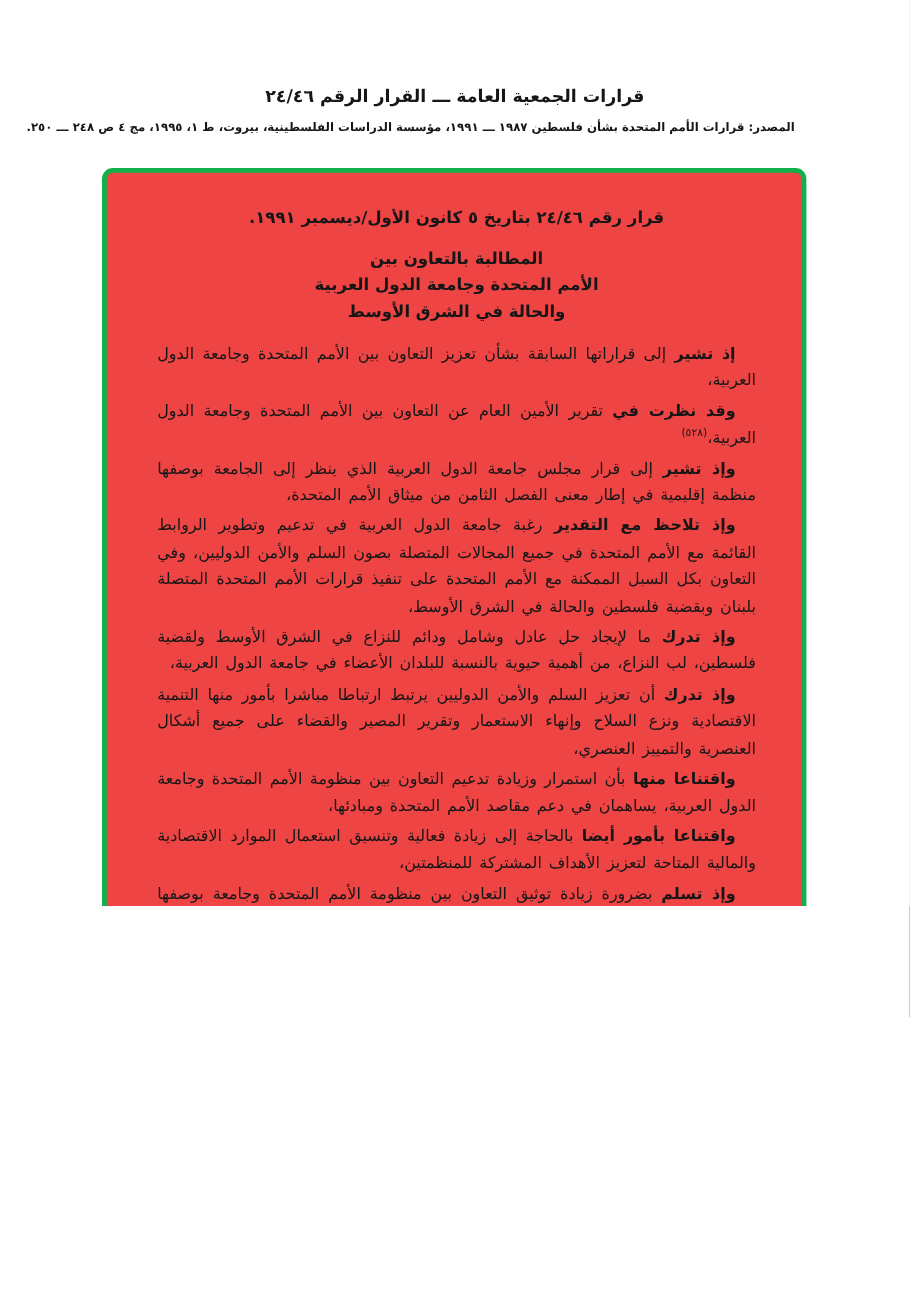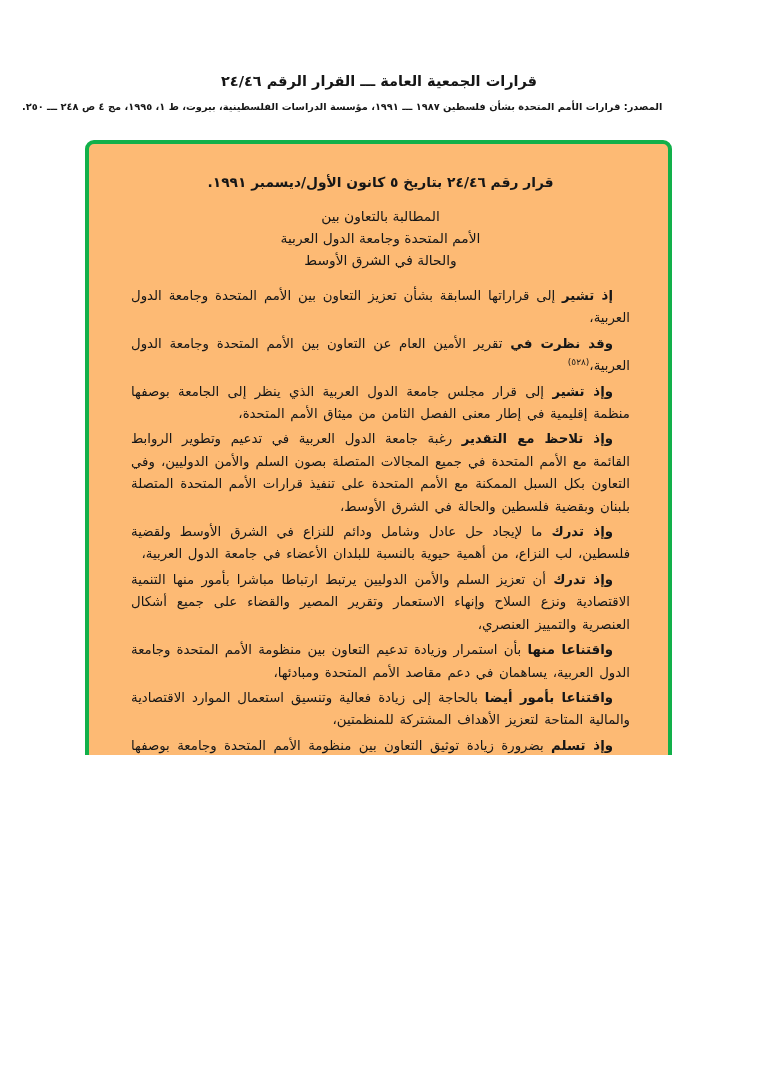--- a/index.html
+++ b/index.html
@@ -23,36 +23,36 @@
     text-align:left;
     font-size:9.8px; font-weight:700;
     letter-spacing:0.1px;
     white-space:nowrap;
   }
   .frame {
     position:absolute; top:140px; right:86px;
     width:587px; height:877px;
     border:4px solid #12b04a;
     border-radius:9px;
-    background:#fdba74;
+    background:#ef4444;
   }
   .content {
     position:absolute; top:30px; right:38px; left:42px; bottom:92px;
     overflow:hidden;
   }
   .doc-title {
     text-align:center;
     font-weight:700;
     font-size:13.8px;
     margin-bottom:15px;
   }
   .headings { margin-bottom:14px; }
   .headings .subject-line {
     text-align:center;
-    font-weight:400;
+    font-weight:700;
     font-size:13.8px;
     line-height:22px;
   }
   .para {
     font-size:13.3px;
     line-height:22.4px;
     text-align:justify;
     text-indent:17px;
     margin:0 0 3px 0;
     word-spacing:1.5px;

